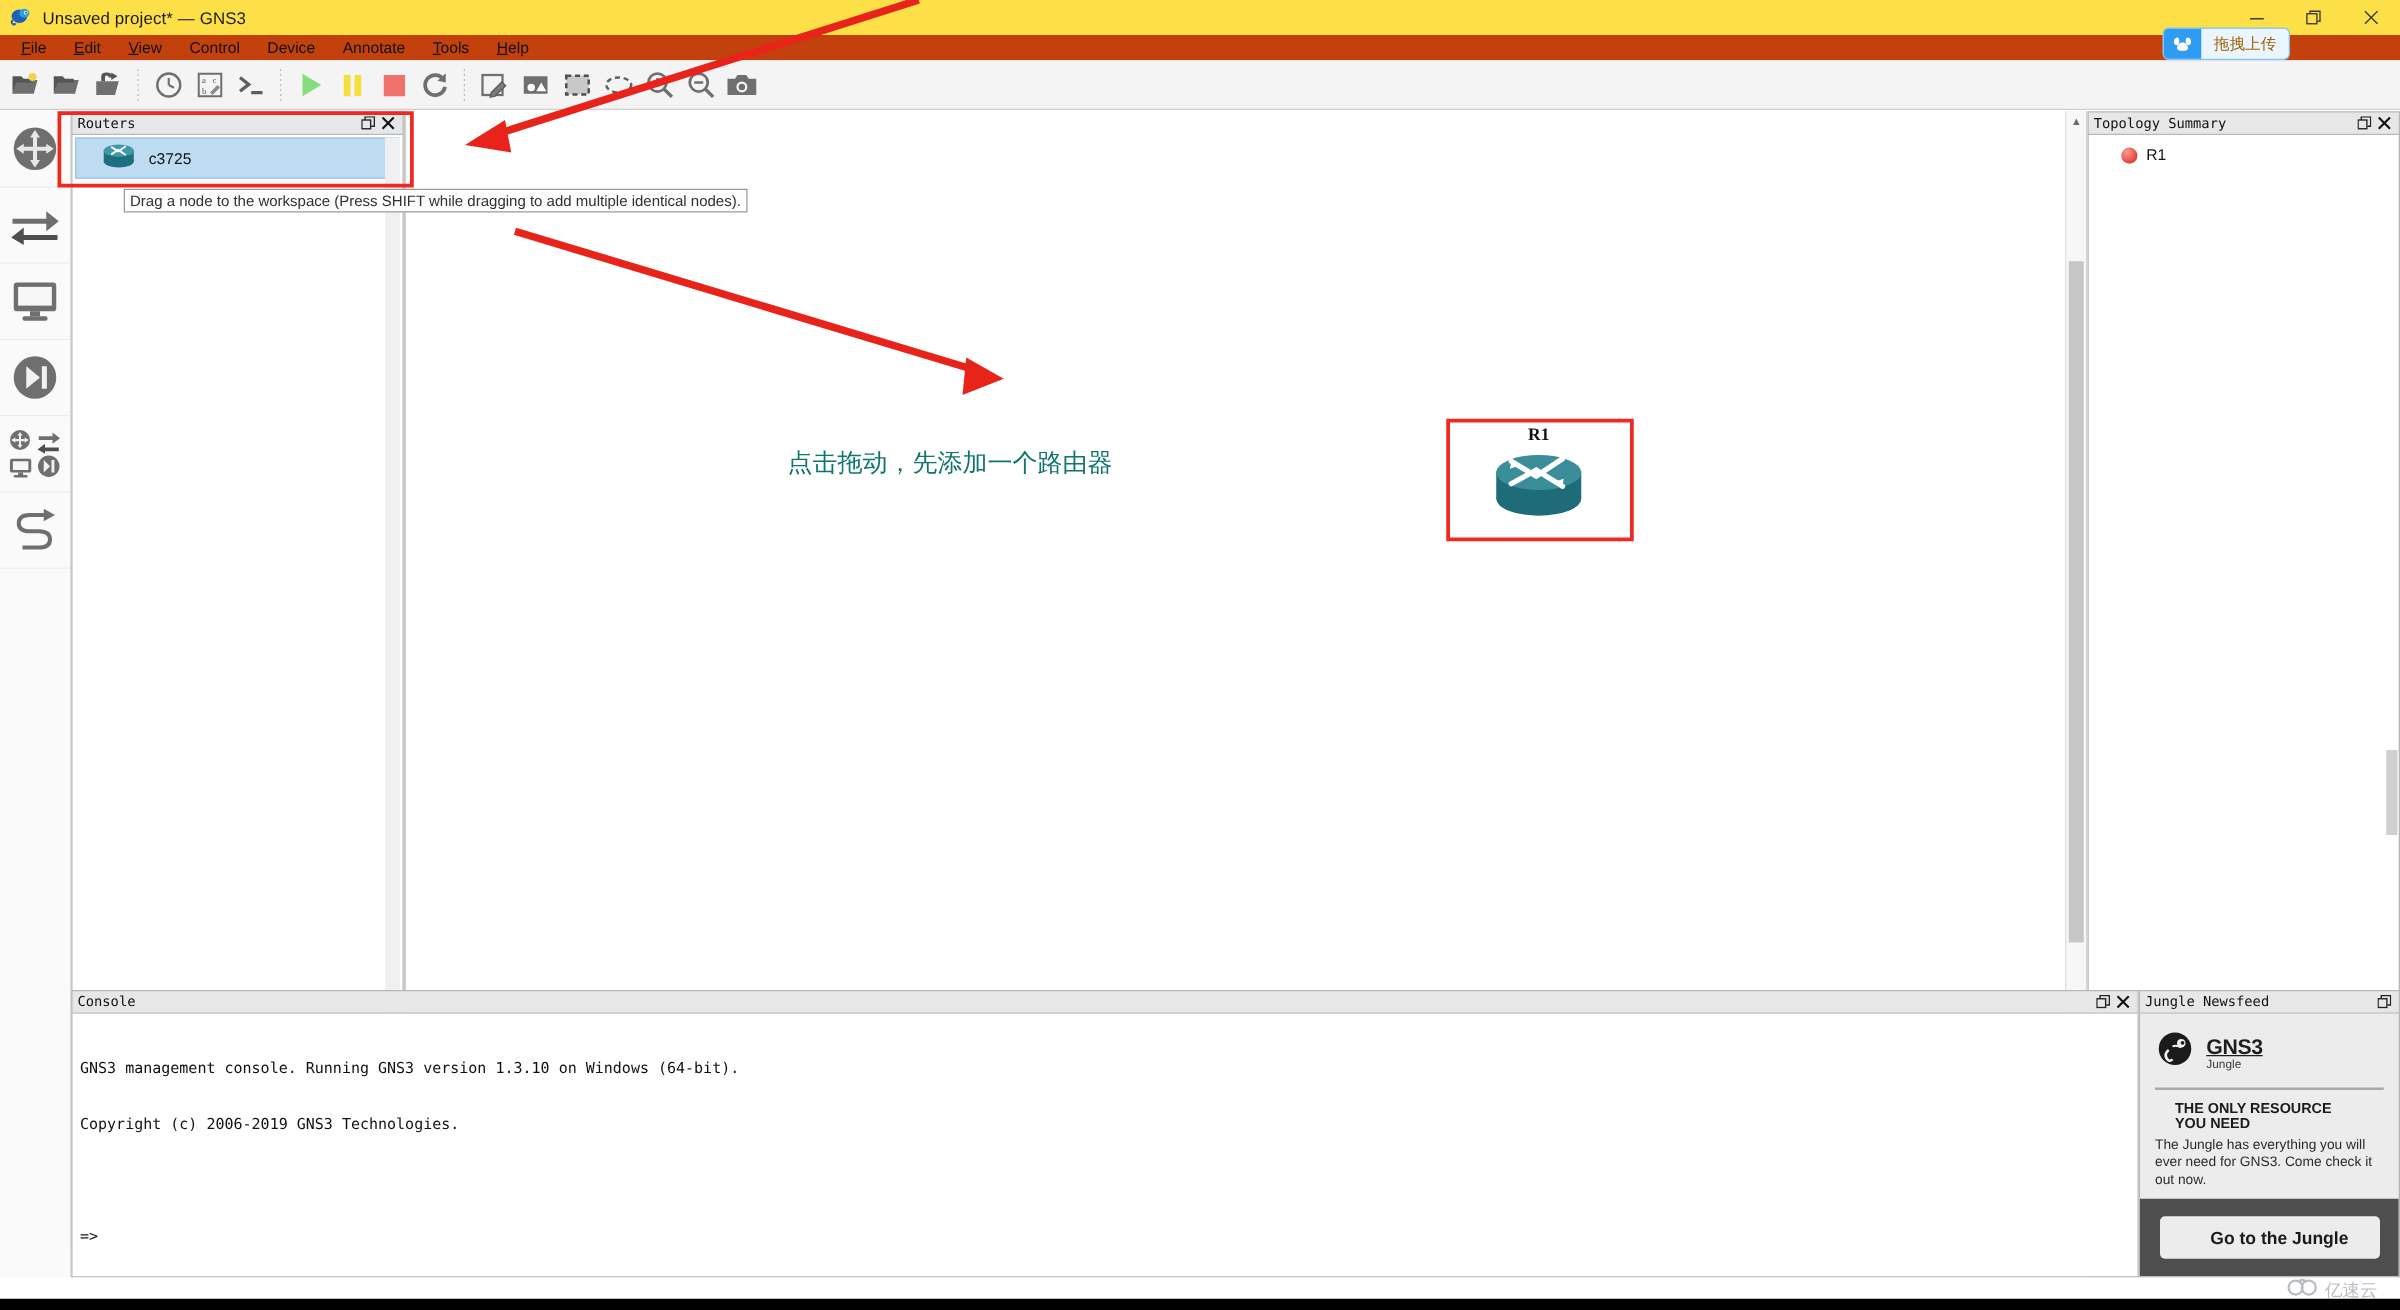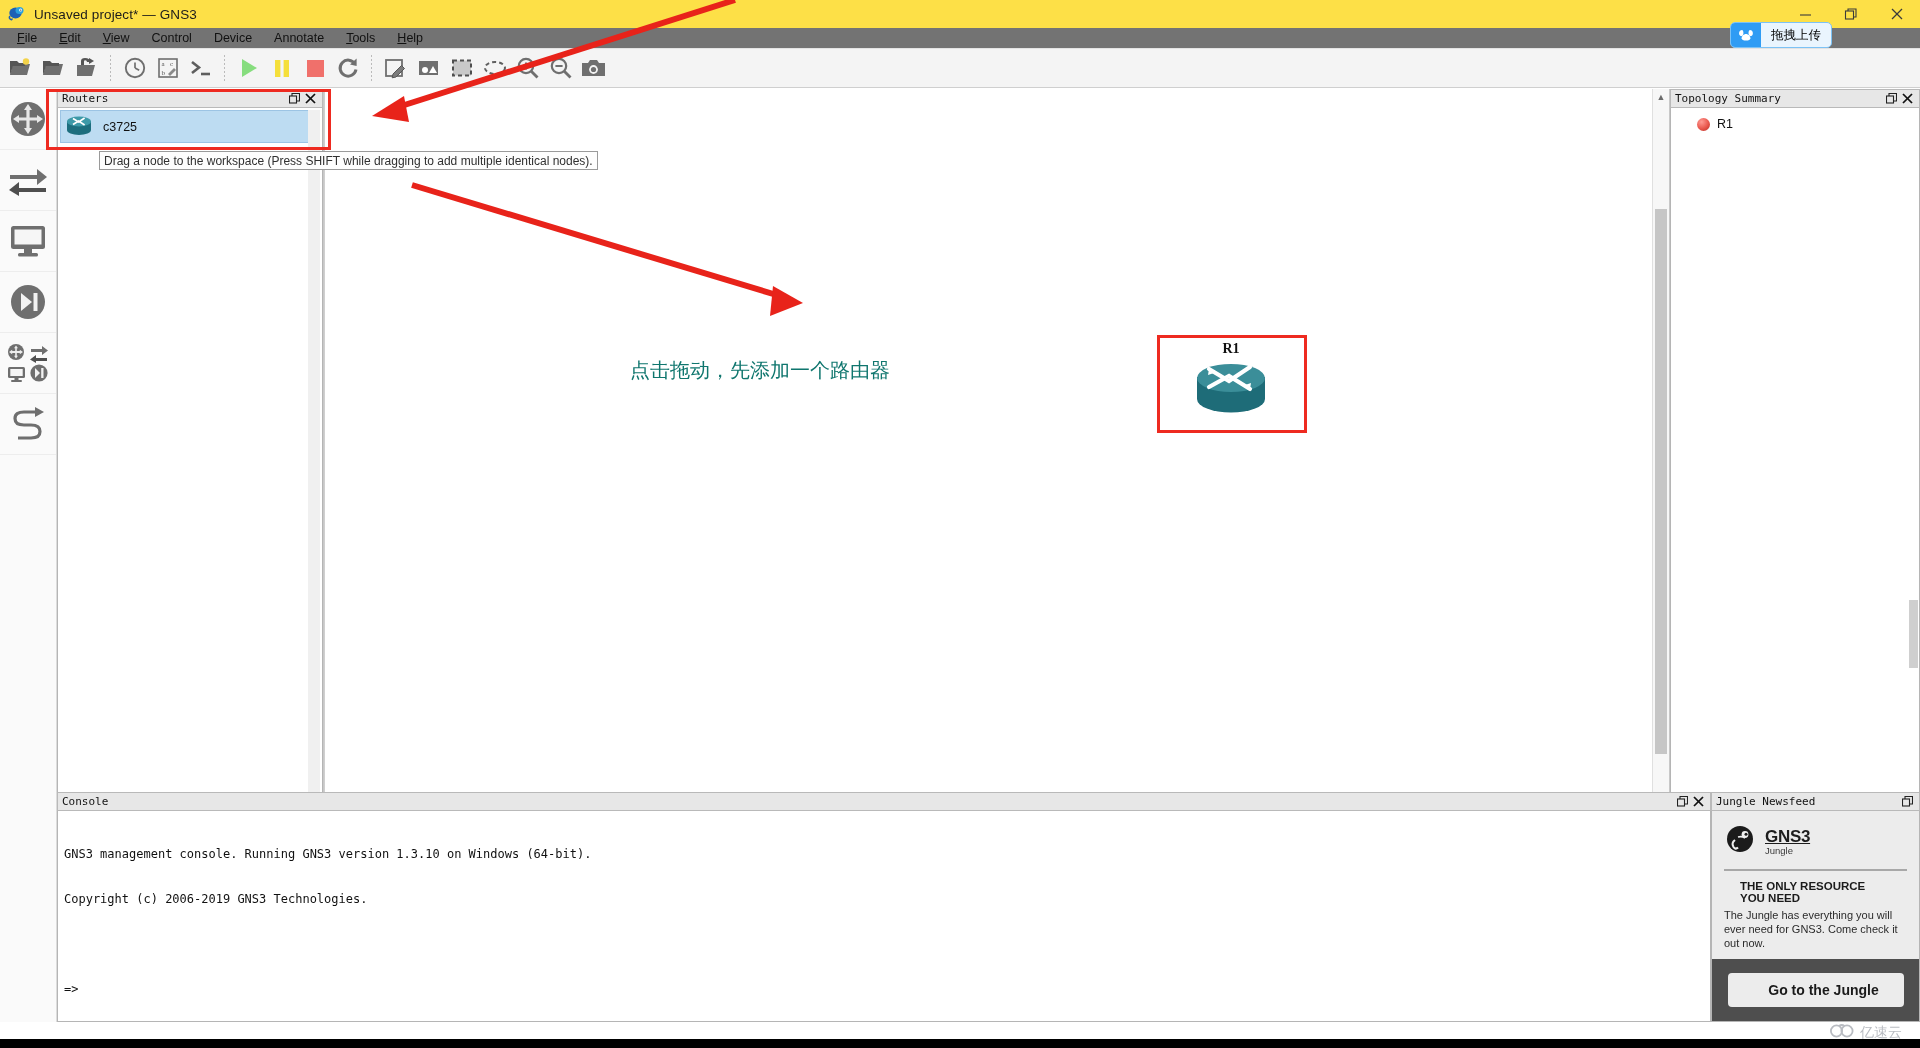--- a/index.html
+++ b/index.html
@@ -11,30 +11,30 @@
     position:relative; border-bottom:0px solid #e5e5e5; }
   #app-icon { width:18px; height:18px; margin-left:8px; margin-right:8px; position:relative; }
   #app-icon svg { display:block; }
   #title-text { font-size:13.5px; color:#1b1b1b; letter-spacing:0.1px; }
   #winbtns { position:absolute; right:0; top:0; height:28px; display:flex; }
   .winbtn { width:46px; height:28px; display:flex; align-items:center; justify-content:center;
     color:#333; font-size:13px; }
   .winbtn svg { display:block; }
 
   
-  #menubar { height:20px; background:#737373; display:flex; align-items:center; padding-left:6px; }
+  #menubar { height:20px; background:#c2410c; display:flex; align-items:center; padding-left:6px; }
   .menu-item { font-size:12.5px; color:#111; padding:0 11px; line-height:20px; }
   .menu-item .acc { text-decoration:underline; }
 
   
   #baidu-pill { position:absolute; right:88px; top:22px; display:flex; align-items:center;
     height:26px; border:1px solid #7cc2f5; border-radius:5px; overflow:hidden; background:#eaf5fe; }
   #baidu-icon-box { width:30px; height:26px; background:#2f9cf4; display:flex;
     align-items:center; justify-content:center; }
-  #baidu-label { font-size:12.5px; color:#000000; padding:0 10px; }
+  #baidu-label { font-size:12.5px; color:#a16207; padding:0 10px; }
 
   
   #toolbar { height:40px; background:#f4f4f4; border-top:1px solid #e3e3e3;
     border-bottom:1px solid #cfcfcf; display:flex; align-items:center; padding-left:4px; }
   .tb-btn { width:33px; height:34px; display:flex; align-items:center; justify-content:center; }
   .tb-sep { width:1px; height:26px; margin:0 7px;
     background:repeating-linear-gradient(to bottom,#bbb 0 2px,transparent 2px 4px); }
 
   
   #main { position:absolute; top:89px; left:0; right:0; bottom:26px; }
@@ -49,21 +49,21 @@
   #routers-dock { position:absolute; left:57px; top:0; width:267px; bottom:0;
     background:#fff; border-right:1px solid #c8c8c8; }
   .dock-title { height:19px; background:#e7e7e7; border:1px solid #b9b9b9;
     display:flex; align-items:center; padding:0 4px;
     font-family:"DejaVu Sans Mono", monospace; font-size:11px; color:#111; }
   .dock-title .t { flex:1; }
   .dock-ctl { width:16px; height:15px; display:flex; align-items:center; justify-content:center; }
   .dock-body { position:absolute; top:19px; left:0; right:0; bottom:24px;
     border:1px solid #b5b5b5; border-top:none; background:#fff; padding:2px; }
   .router-item { height:33px; background:#bddcf2; border:1px solid #9cc4e4;
-    display:flex; align-items:center; padding-left:4px; }
+    display:flex; align-items:center; padding-left:20px; }
   .router-item .nm { font-size:12.5px; color:#111; margin-left:10px; }
   #dock-scroll { position:absolute; right:2px; top:2px; bottom:2px; width:12px; background:#f0f0f0; }
 
   
   #routers-highlight { position:absolute; left:46px; top:89px; width:285px; height:61px;
     border:3px solid #ee2a20; z-index:30; pointer-events:none; }
 
   
   #tooltip { position:absolute; left:99px; top:151px; height:19px;
     background:#fdfdfd; border:1px solid #9a9a9a; display:flex; align-items:center;

